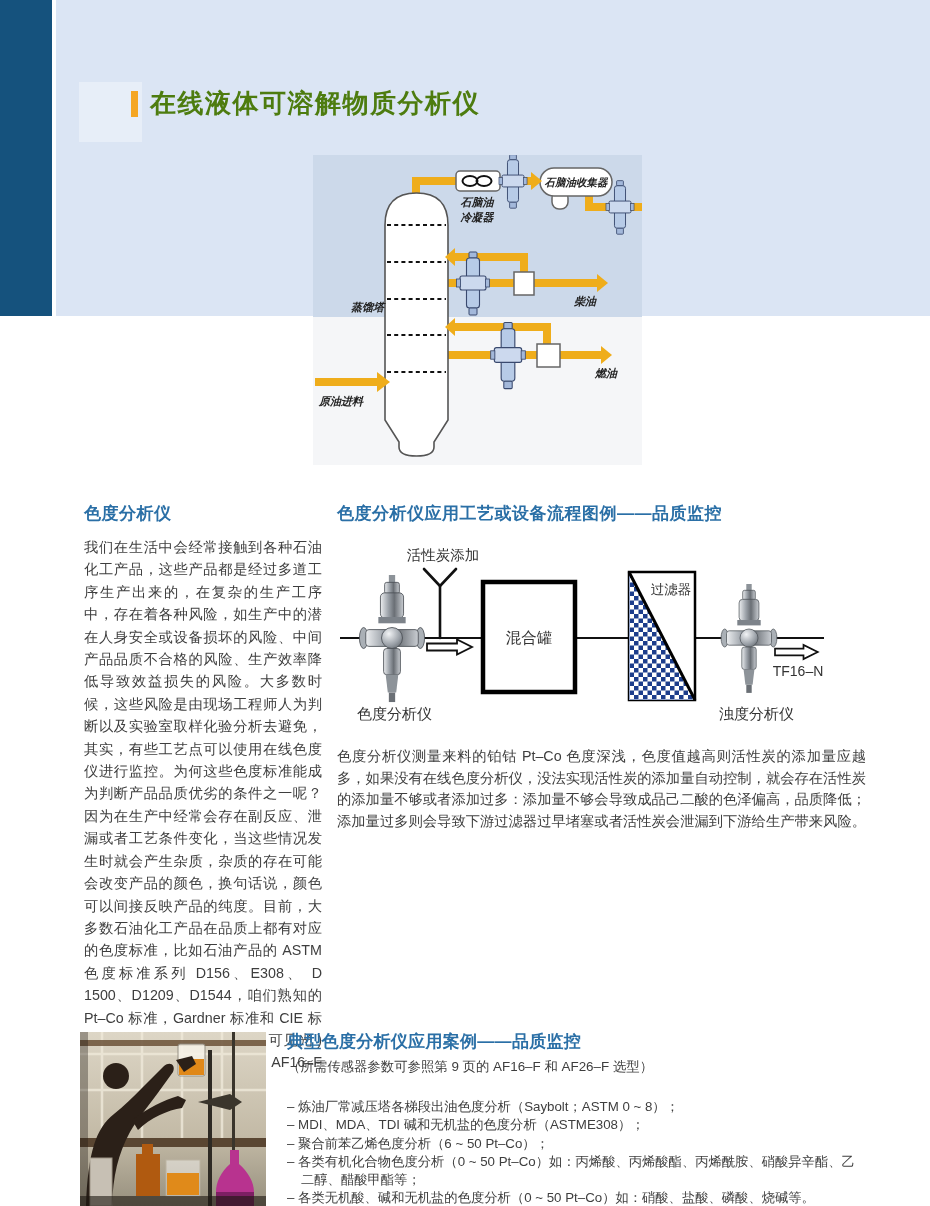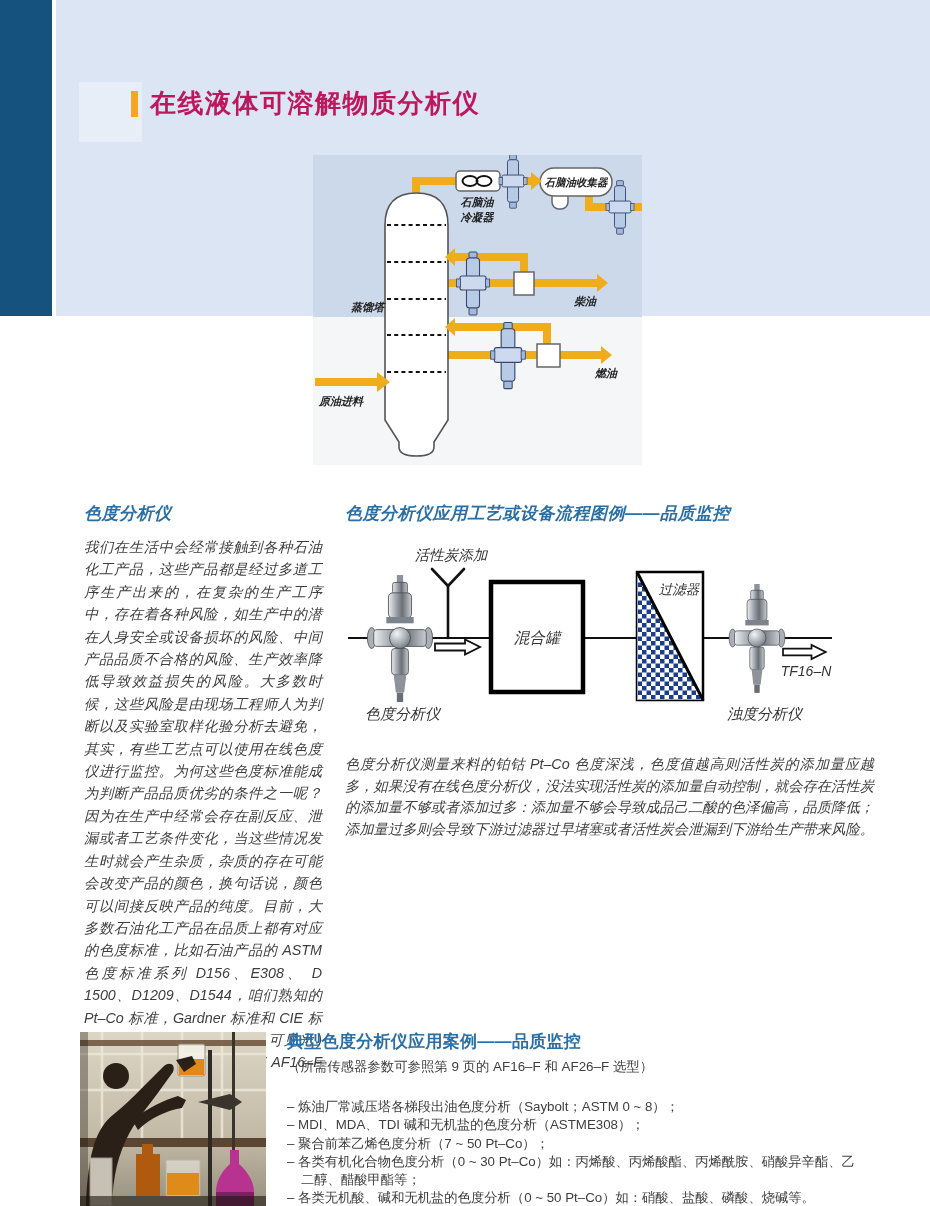--- a/index.html
+++ b/index.html
@@ -7,33 +7,33 @@
   body {
     position:relative; width:930px; height:1206px; background:#ffffff;
     font-family:"Liberation Sans", sans-serif; overflow:hidden; color:#3e3e3e;
   }
   .leftbar { position:absolute; left:0; top:0; width:52px; height:316px; background:#15527d; }
   .band    { position:absolute; left:56px; top:0; width:874px; height:316px; background:#dbe5f4; }
   .title-square { position:absolute; left:79px; top:82px; width:63px; height:60px; background:#e7eef8; }
   .title-accent { position:absolute; left:131px; top:91px; width:7px; height:26px; background:#f5a623; }
   .page-title {
     position:absolute; left:150px; top:86px; font-size:26px; font-weight:bold;
-    color:#be185d; letter-spacing:1.5px;
+    color:#4d7c0f; letter-spacing:1.5px;
   }
   .top-diagram { position:absolute; left:313px; top:155px; width:329px; height:310px; }
-  .col { position:absolute; top:502px;font-style:italic; }
+  .col { position:absolute; top:502px; }
   .col-left  { left:84px;  width:238px; }
-  .col-right { left:345px; width:529px; }
+  .col-right { left:337px; width:529px; }
   .sec-h {
     font-size:17px; font-weight:bold; color:#2a6fa6; margin-bottom:11px; letter-spacing:0.5px;
   }
   .body-text { font-size:14.3px; line-height:22.4px; text-align:justify; color:#3e3e3e; }
   .col-right .body-text { line-height:21.5px; }
   .flow-diagram { margin-top:6px; width:528px; height:200px; }
-  .after-diagram { margin-top:8px; }
+  .after-diagram { }
   .bottom-photo { position:absolute; left:80px; top:1032px; width:186px; height:174px; }
   .bottom-text { position:absolute; left:287px; top:1030px; width:600px; }
   .case-h { font-size:17px; font-weight:bold; color:#2a6fa6; letter-spacing:0.3px; }
   .case-note { font-size:13.4px; color:#3e3e3e; margin-top:5px; }
   .case-list { margin-top:22px; width:578px; }
   .bullet-line {
     font-size:13.3px; line-height:18.3px; color:#3e3e3e;
     padding-left:14px; text-indent:-14px;
   }
   
@@ -240,17 +240,17 @@
   <rect x="0" y="164" width="186" height="10" fill="#1d1810" opacity="0.6"></rect>
   <rect x="0" y="0" width="8" height="174" fill="#1d1810" opacity="0.35"></rect>
 </svg>
 
 <div class="bottom-text">
   <div class="case-h">典型色度分析仪应用案例——品质监控</div>
   <div class="case-note">（所需传感器参数可参照第 9 页的 AF16–F 和 AF26–F 选型）</div>
   <div class="case-list">
       <div class="bullet-line">– 炼油厂常减压塔各梯段出油色度分析（Saybolt；ASTM 0 ~ 8）；</div>
       <div class="bullet-line">– MDI、MDA、TDI 碱和无机盐的色度分析（ASTME308）；</div>
-      <div class="bullet-line">– 聚合前苯乙烯色度分析（7 ~ 50 Pt–Co）；</div>
-      <div class="bullet-line">– 各类有机化合物色度分析（0 ~ 30 Pt–Co）如：丙烯酸、丙烯酸酯、丙烯酰胺、硝酸异辛酯、乙二醇、醋酸甲酯等；</div>
+      <div class="bullet-line">– 聚合前苯乙烯色度分析（6 ~ 50 Pt–Co）；</div>
+      <div class="bullet-line">– 各类有机化合物色度分析（0 ~ 50 Pt–Co）如：丙烯酸、丙烯酸酯、丙烯酰胺、硝酸异辛酯、乙二醇、醋酸甲酯等；</div>
       <div class="bullet-line">– 各类无机酸、碱和无机盐的色度分析（0 ~ 50 Pt–Co）如：硝酸、盐酸、磷酸、烧碱等。</div>
     </div>
 </div>
 
 </body></html>

